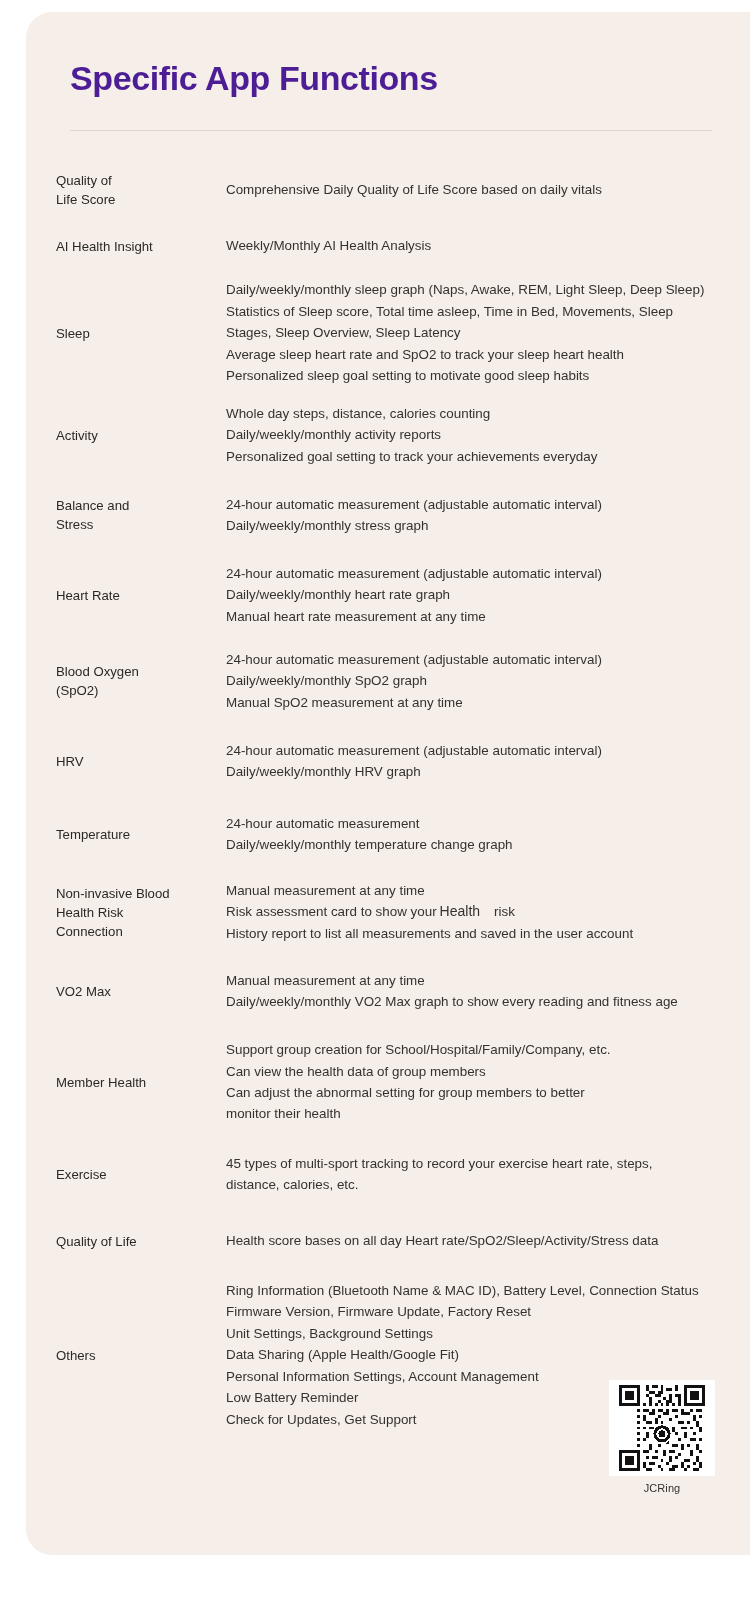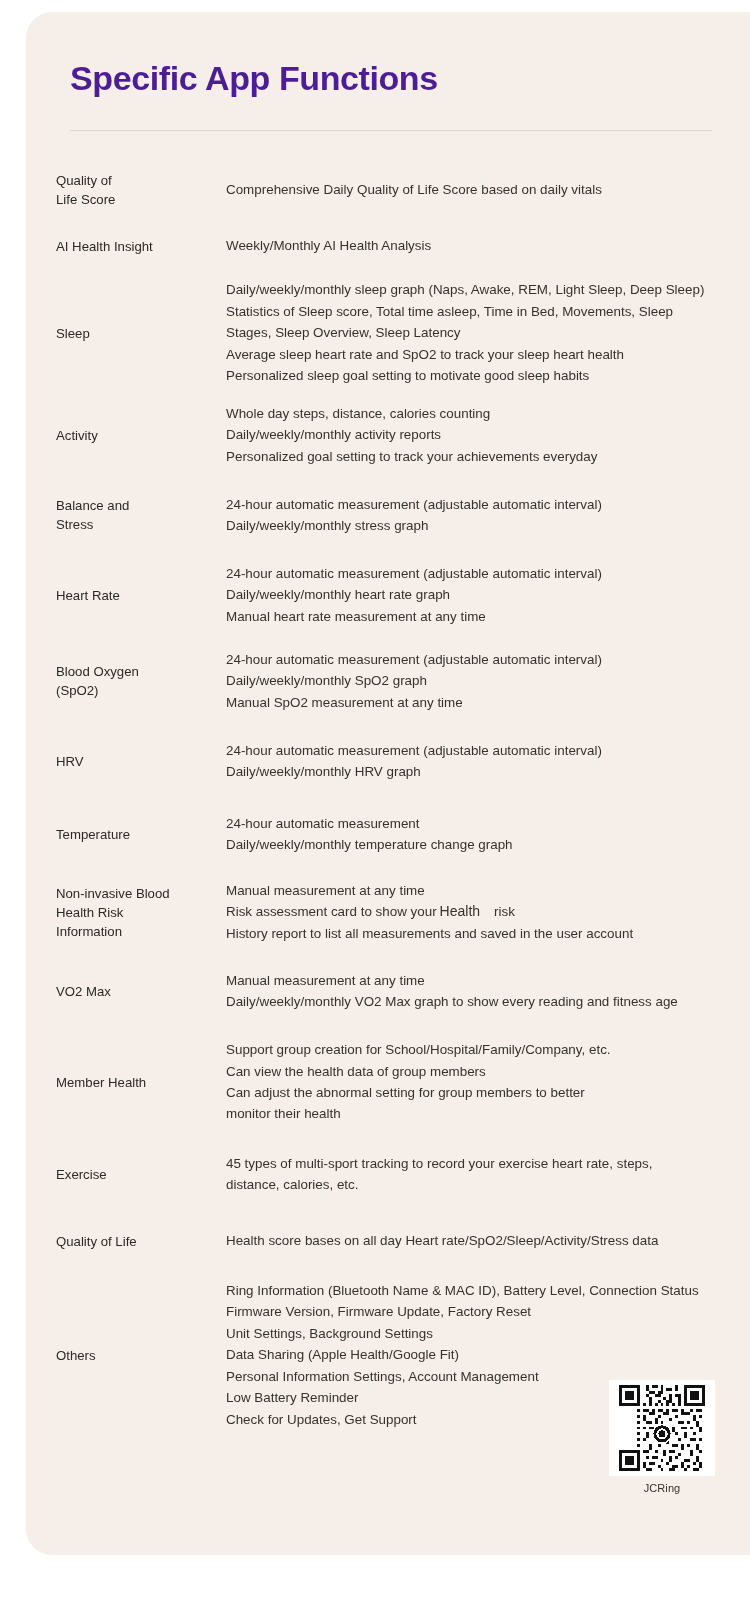--- a/index.html
+++ b/index.html
@@ -233,21 +233,21 @@
         <div class="row-desc">
           <div class="desc-line">24-hour automatic measurement</div>
           <div class="desc-line">Daily/weekly/monthly temperature change graph</div>
         </div>
       </div>
 
       <div class="row r-nibh">
         <div class="row-label">
           <div class="desc-line">Non-invasive Blood</div>
           <div class="desc-line">Health   Risk</div>
-          <div class="desc-line">Information</div>
+          <div class="desc-line">Connection</div>
         </div>
         <div class="row-desc">
           <div class="desc-line">Manual measurement at any time</div>
           <div class="desc-line"><span>Risk assessment card to show your</span><span class="inline-small">Health</span><span>risk</span></div>
           <div class="desc-line">History report to list all measurements and saved in the user account</div>
         </div>
       </div>
 
       <div class="row r-vo2">
         <div class="row-label">

